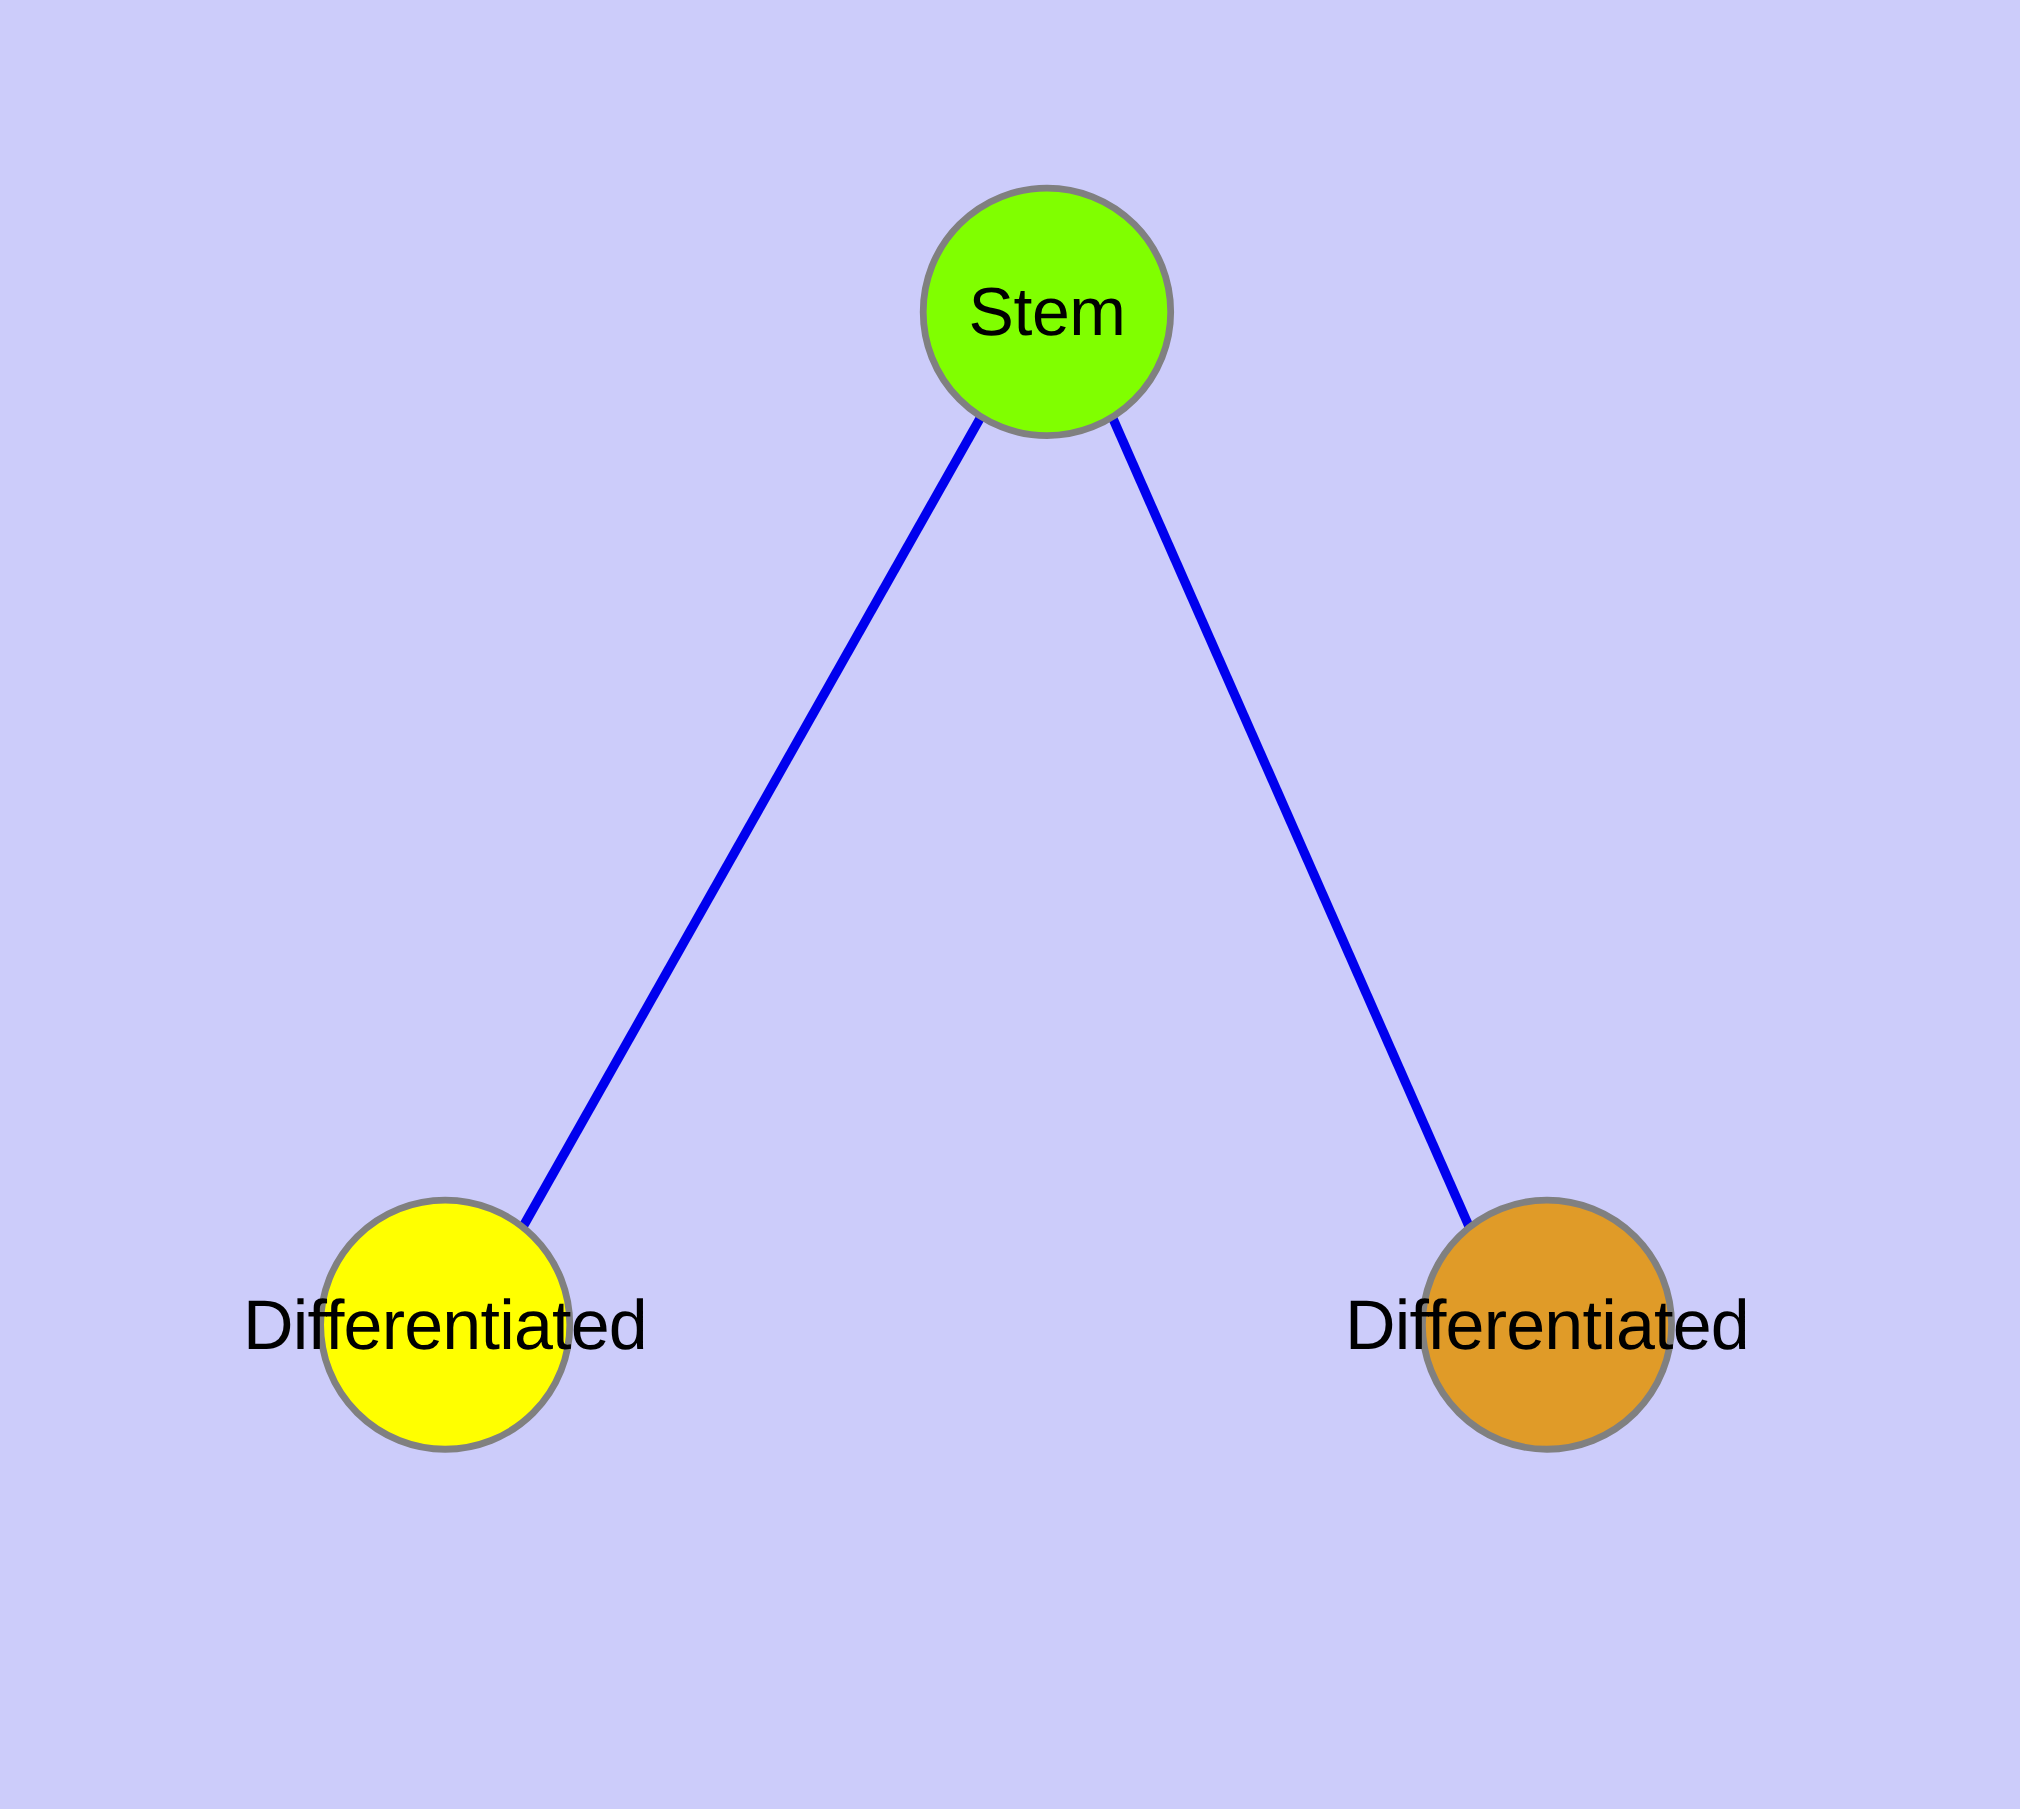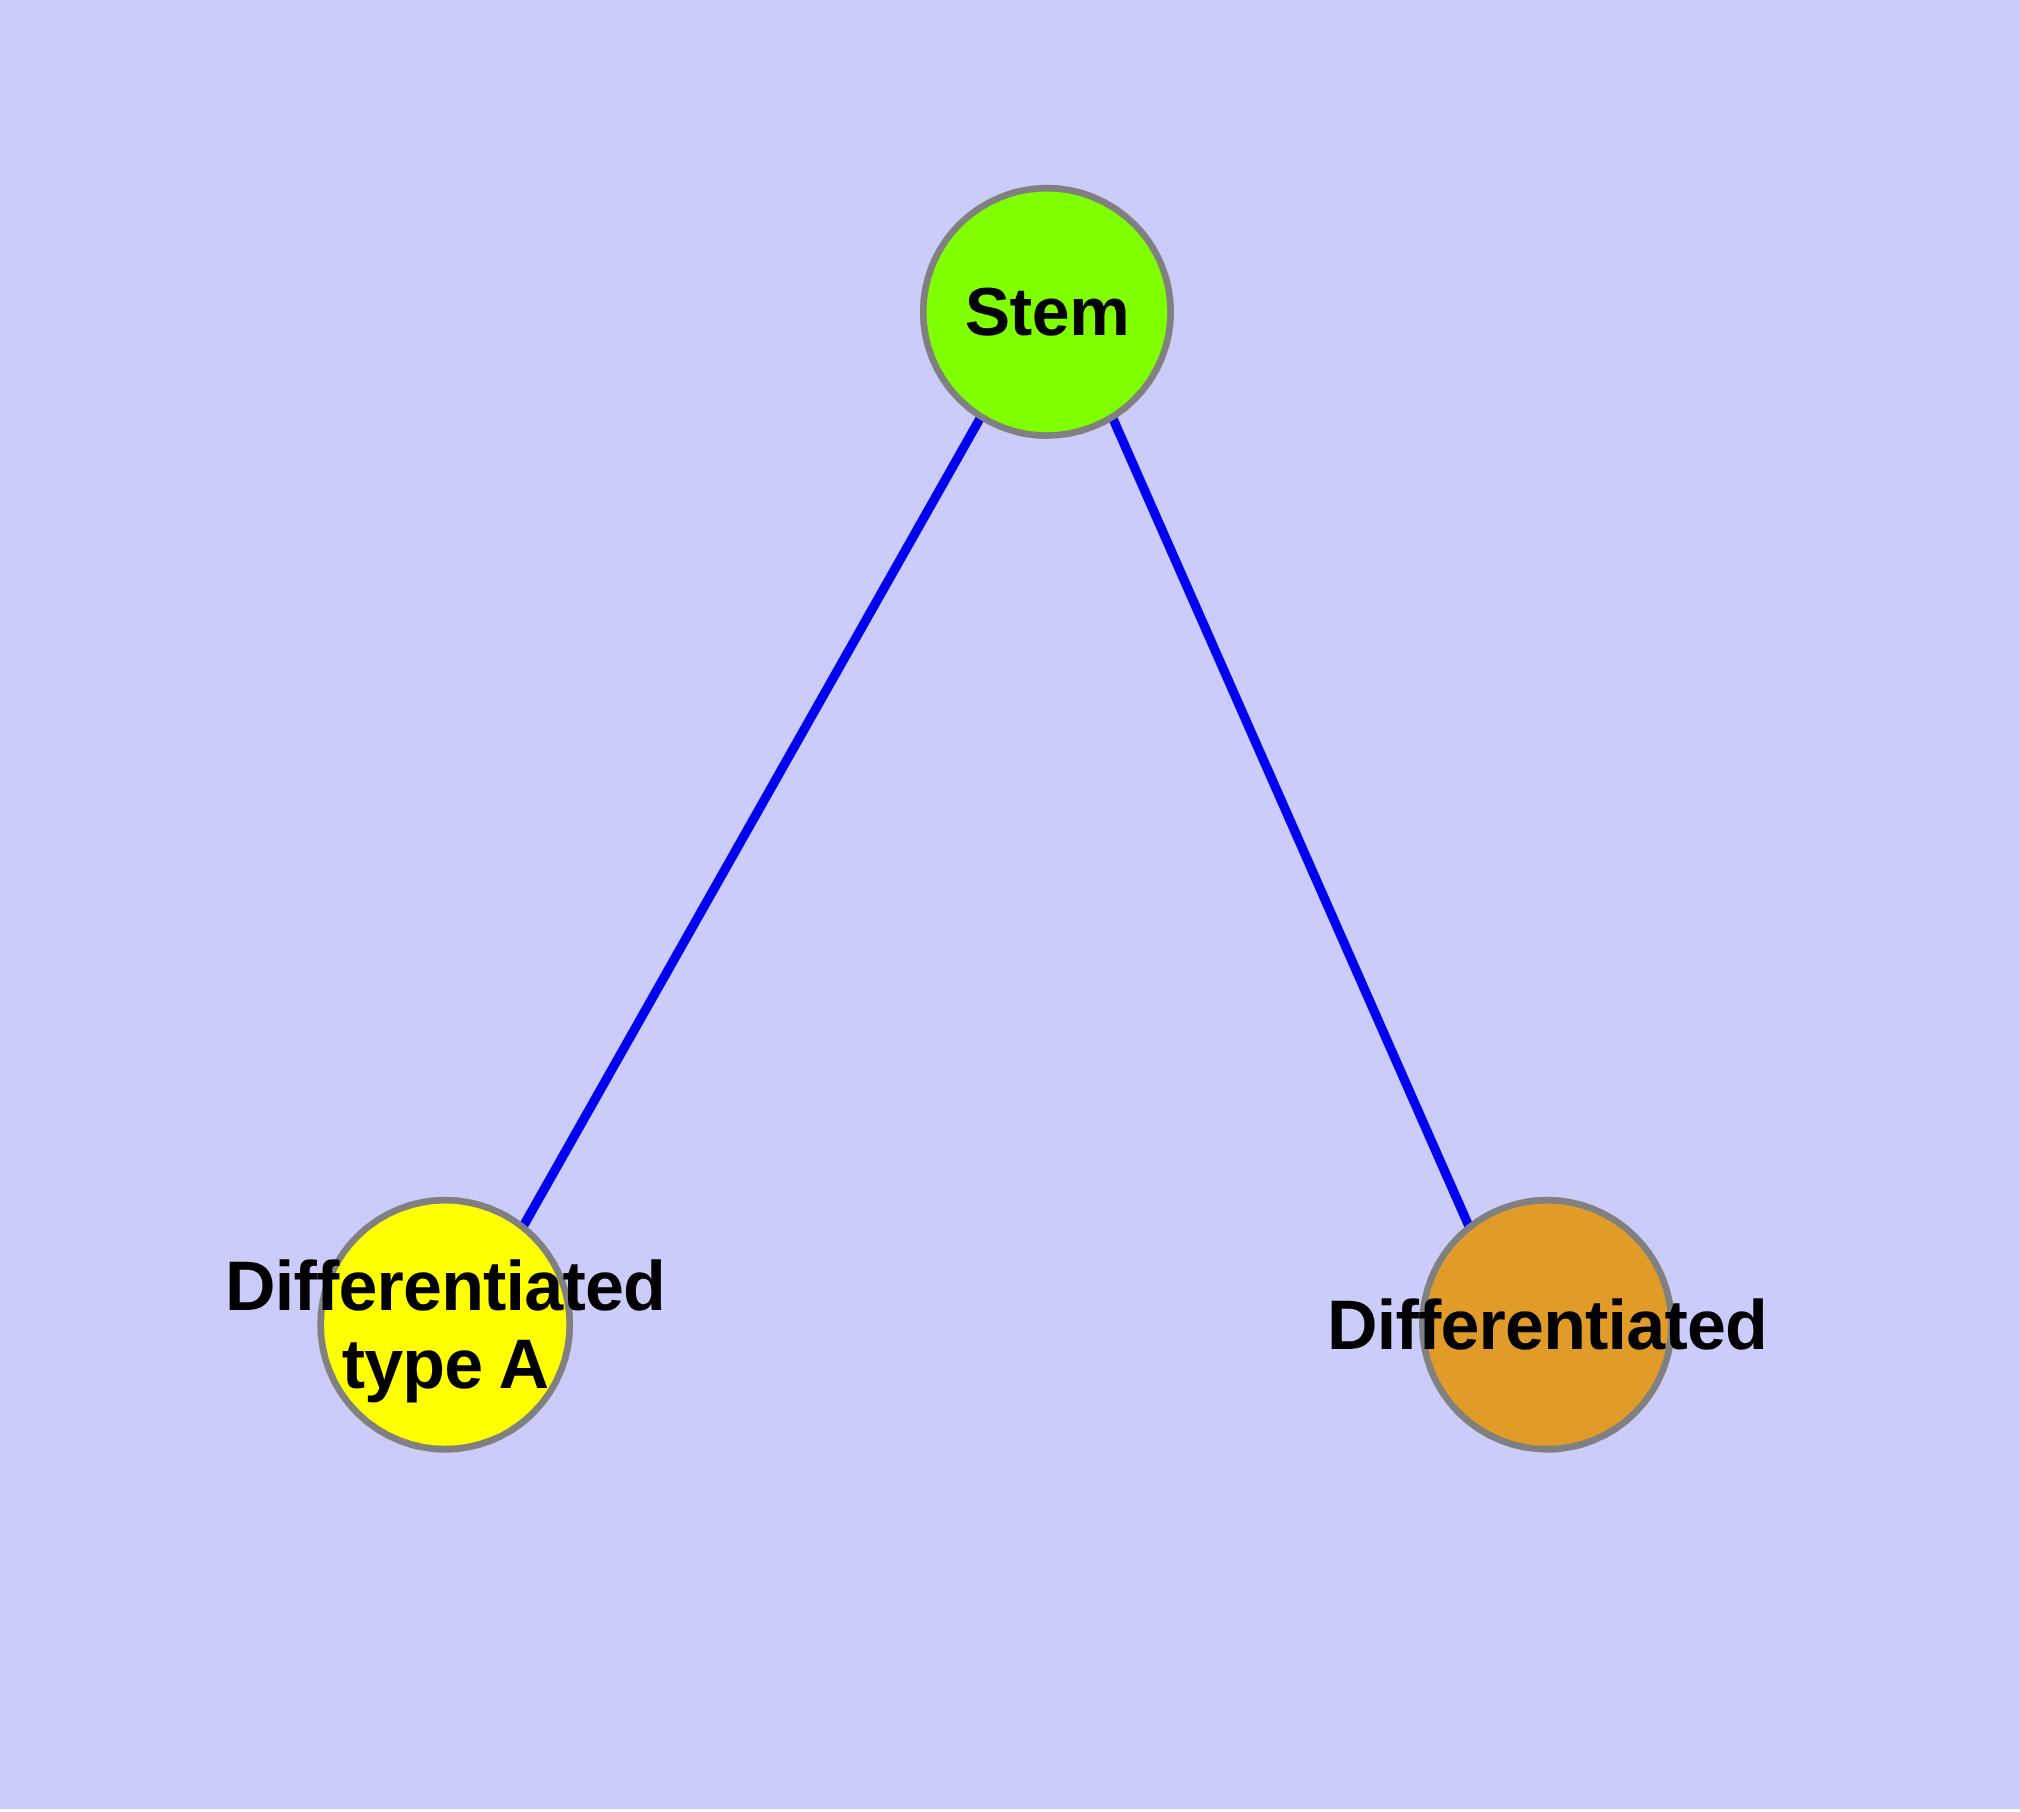--- a/index.html
+++ b/index.html
@@ -27,24 +27,23 @@
   #graph-svg {
     position: absolute;
     left: 0;
     top: 0;
     width: 2021px;
     height: 1812px;
   }
   .node-label {
     position: absolute;
     transform: translate(-50%, -50%);
-    text-align: center;
     color: #000000;
     font-family: "Liberation Sans", sans-serif;
-    font-weight: bold;
+    font-weight: normal;
     white-space: nowrap;
     line-height: 1.12;
     pointer-events: none;
     text-rendering: geometricPrecision;
   }
   .node-label.root  { font-size: 68px; letter-spacing: -0.4px; }
   .node-label.leaf  { font-size: 70px; letter-spacing: -0.8px; }
   .lbl-line { display: block; }
 </style>
 </head>
@@ -65,21 +64,20 @@
         <circle cx="1825" cy="1563" r="147" fill="#e09b28" stroke="#808080" stroke-width="8"></circle>
       </g>
   </svg>
 
   <div id="labels-layer">
       <div class="node-label root" style="left: 1047px; top: 312px;">
         <span class="lbl-line">Stem</span>
       </div>
       <div class="node-label leaf" style="left: 445px; top: 1325px;">
         <span class="lbl-line">Differentiated</span>
-        <span class="lbl-line">type A</span>
       </div>
       <div class="node-label leaf" style="left: 1547px; top: 1325px;">
         <span class="lbl-line">Differentiated</span>
       </div>
     </div>
 
 </div>
 
 
 </body></html>

